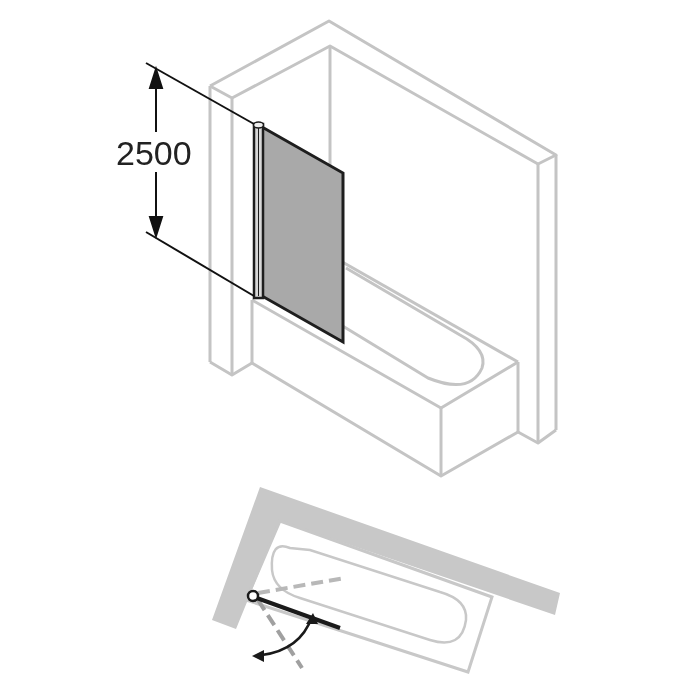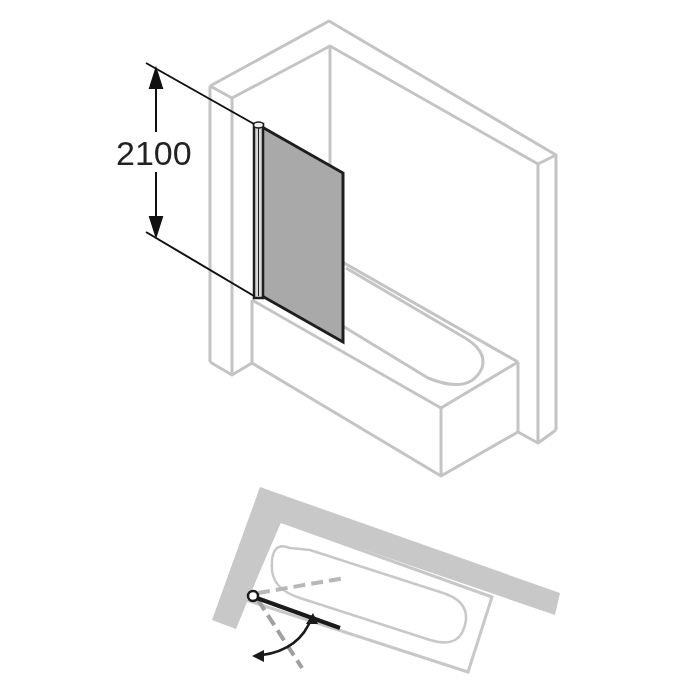--- a/index.html
+++ b/index.html
@@ -61,13 +61,13 @@
     <line x1="258" y1="593" x2="345" y2="578" stroke="#b8b8b8" stroke-width="4" stroke-dasharray="12,6"></line>
     <line x1="258" y1="600" x2="302" y2="668" stroke="#a0a0a0" stroke-width="4" stroke-dasharray="12,6"></line>
     <line x1="254" y1="597" x2="340" y2="628" stroke="#1a1a1a" stroke-width="4"></line>
     <circle cx="253" cy="596" r="5" fill="#ffffff" stroke="#1a1a1a" stroke-width="2.5"></circle>
     <path d="M312,617 Q300,650 262,655" fill="none" stroke="#1a1a1a" stroke-width="2.5"></path>
     <polygon points="313,613 306,624 318,624" fill="#1a1a1a"></polygon>
     <polygon points="252,656 264,650 264,662" fill="#1a1a1a"></polygon>
   </g>
 </svg>
 
-<div class="dim-label">2100</div>
+<div class="dim-label">2500</div>
 
 </body></html>

